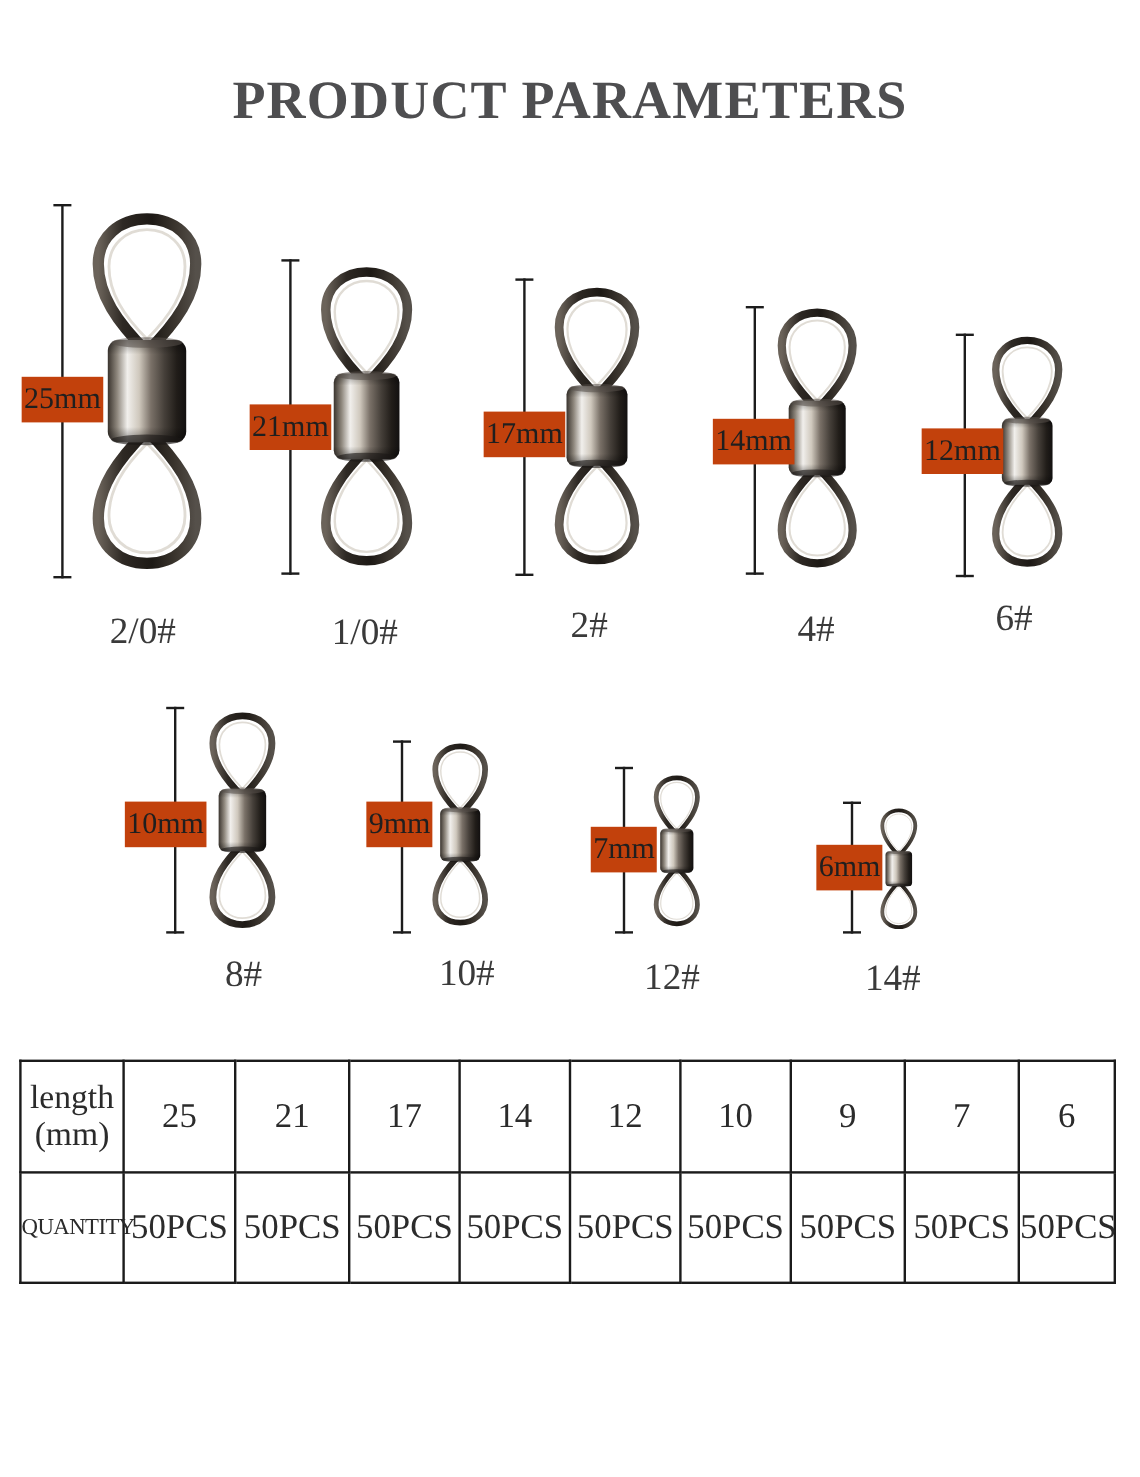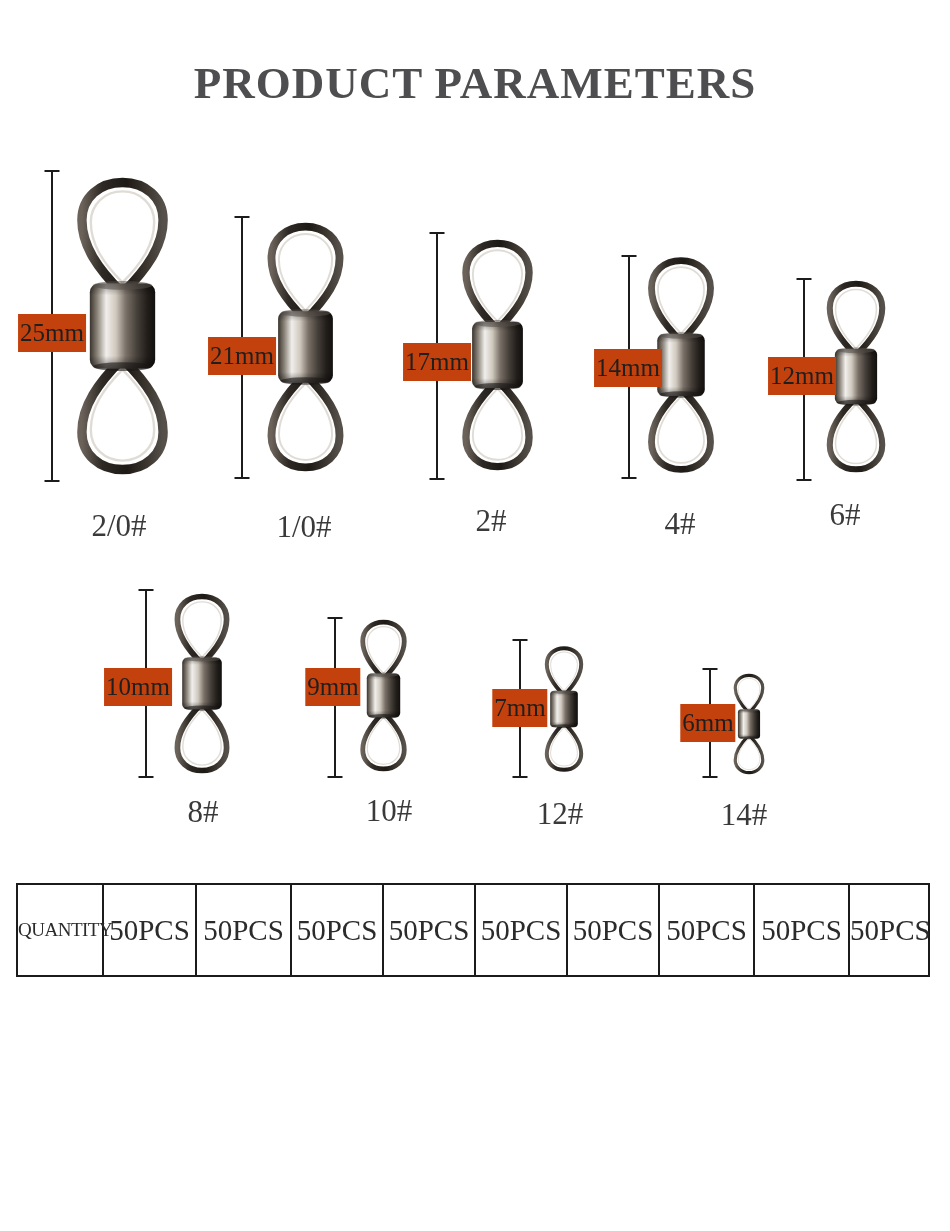--- a/index.html
+++ b/index.html
@@ -220,20 +220,35 @@
         <col style="width:95px">
         <col style="width:92px">
         <col style="width:92px">
       <col style="width:92px">
         <col style="width:92px">
         <col style="width:95px">
         <col style="width:95px">
         <col style="width:80px">
     </colgroup>
     <tbody>
+      <tr style="height:93px">
+        <td class="rowlabel">
+          <span>length</span>
+          <span>(mm)</span>
+        </td>
+        <td>25</td>
+        <td>21</td>
+        <td>17</td>
+        <td>14</td>
+        <td>12</td>
+        <td>10</td>
+        <td>9</td>
+        <td>7</td>
+        <td>6</td>
+      </tr>
       <tr style="height:92px">
         <td class="qty-label">QUANTITY</td>
         <td>50PCS</td>
         <td>50PCS</td>
         <td>50PCS</td>
         <td>50PCS</td>
         <td>50PCS</td>
         <td>50PCS</td>
         <td>50PCS</td>
         <td>50PCS</td>

